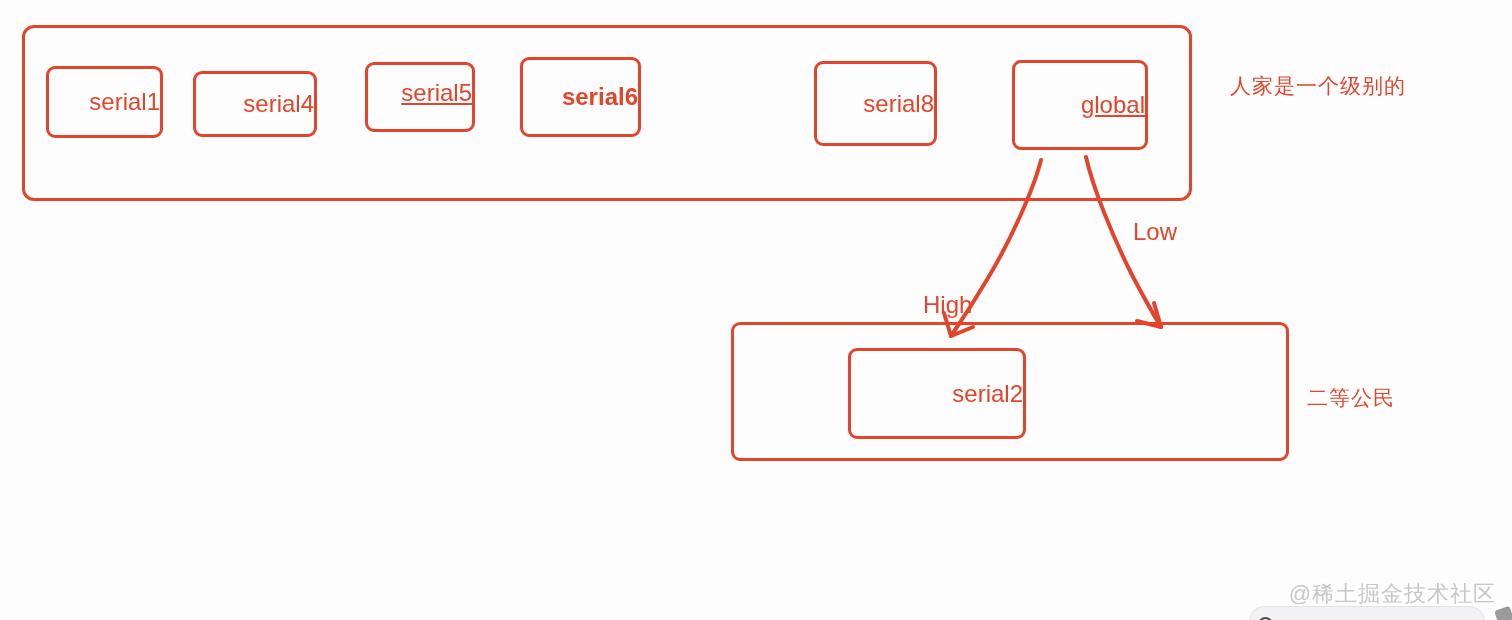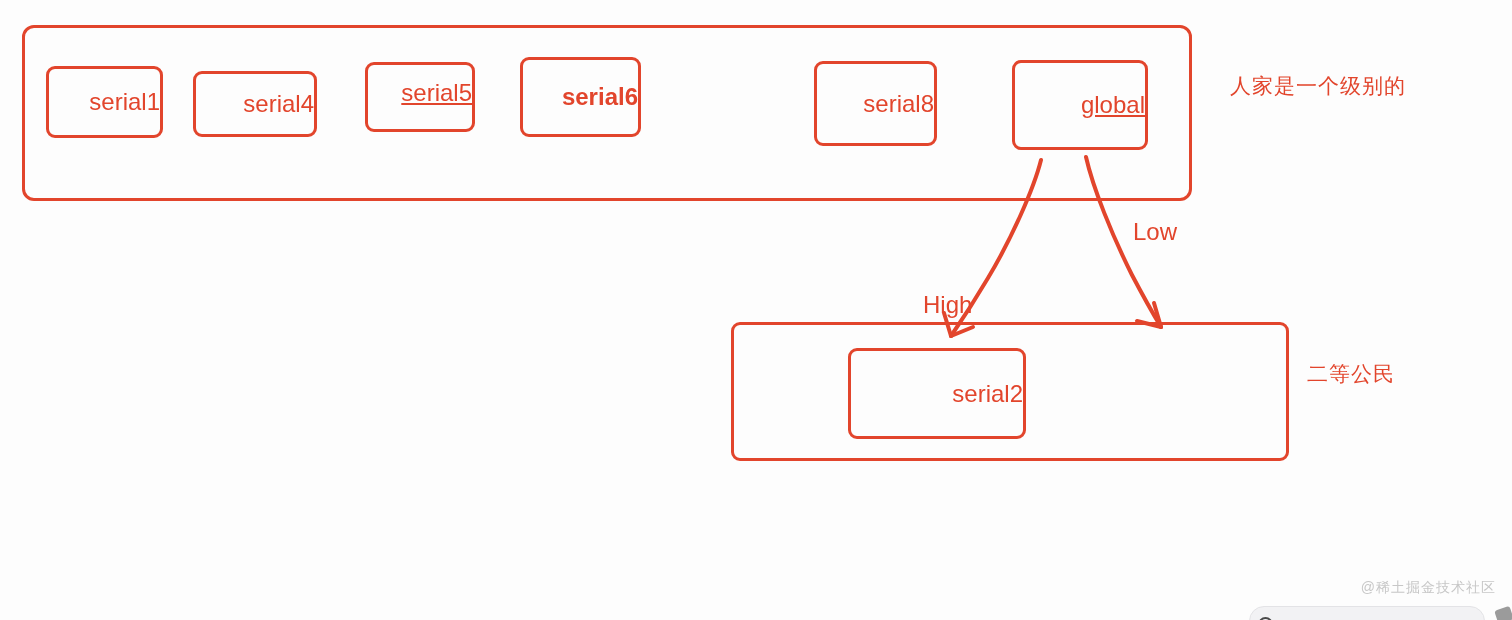--- a/index.html
+++ b/index.html
@@ -31,29 +31,29 @@
   .n-serial6{left:520px;top:57px;width:115px;height:74px;font-weight:bold;}
   .n-serial7{left:683px;top:70px;width:109px;height:70px;}
   .n-serial8{left:814px;top:61px;width:117px;height:79px;}
   .n-global {left:1012px;top:60px;width:130px;height:84px;text-decoration:underline;}
   .n-serial2{left:848px;top:348px;width:172px;height:85px;}
   .n-serial3{left:1075px;top:347px;width:172px;height:90px;}
   .annotation{
     position:absolute;color:var(--ink);font-size:21px;white-space:nowrap;letter-spacing:1px;
   }
   .anno-top{left:1230px;top:72px;}
-  .anno-bottom{left:1307px;top:360px;}
+  .anno-bottom{left:1307px;top:384px;}
   .arrow-label{position:absolute;color:var(--ink);font-size:24px;white-space:nowrap;}
   .lbl-high{left:923px;top:271px;margin-top:20px;}
   .lbl-low{left:1133px;top:218px;text-align:center;}
   svg.arrows{position:absolute;left:0;top:0;pointer-events:none;}
   .stroke{fill:none;stroke:var(--ink);stroke-width:4;stroke-linecap:round;stroke-linejoin:round;}
   .watermark{
     position:absolute;right:16px;top:579px;color:var(--watermark);
-    font-size:14px;letter-spacing:1px;white-space:nowrap;
+    font-size:22px;letter-spacing:1px;white-space:nowrap;
   }
   .search-pill{
     position:absolute;left:1249px;top:606px;width:236px;height:30px;
     background:var(--pill_bg);border:1px solid var(--pill_border);border-radius:15px;
     display:flex;align-items:center;padding-left:8px;box-sizing:border-box;
   }
   .magnifier{
     width:11px;height:11px;border:2px solid #4a4a4a;border-radius:50%;
     display:inline-block;margin-top:6px;
   }

